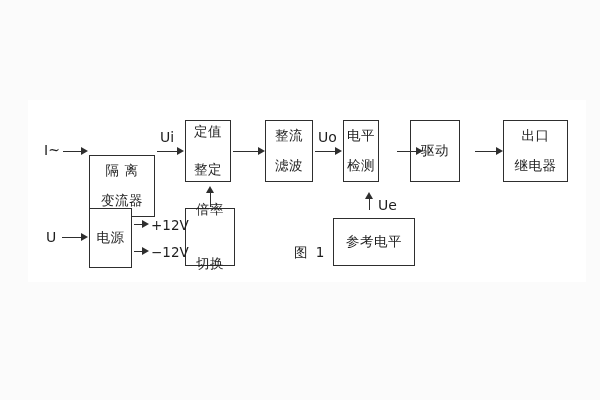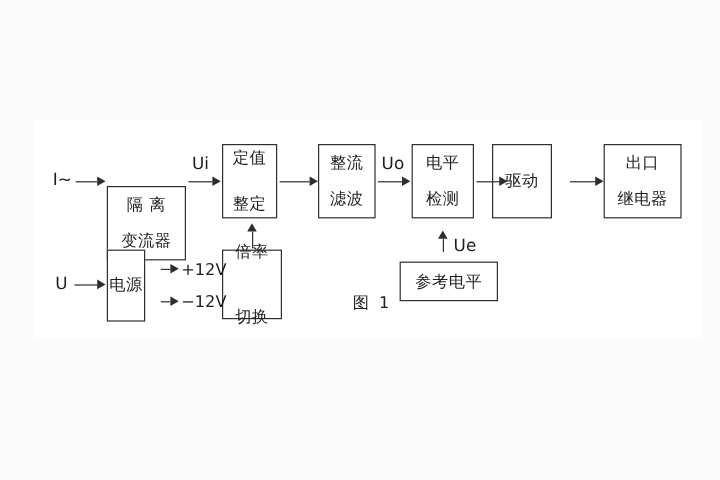--- a/index.html
+++ b/index.html
@@ -31,27 +31,27 @@
     font-size: 13.5px;
     color: #1d1d1d;
     letter-spacing: 0.5px;
     white-space: nowrap;
     box-sizing: border-box;
   }
   
   .b-isolation { left: 89px;  top: 120px; width: 66px; height: 62px; margin-top: 35px; }
   .b-setting   { left: 185px; top: 120px; width: 46px; height: 62px; gap: 20px; }
   .b-rectifier { left: 265px; top: 120px; width: 48px; height: 62px; }
-  .b-level     { left: 343px; top: 120px; width: 52px; height: 62px; }
+  .b-level     { left: 343px; top: 120px; width: 36px; height: 62px; }
   .b-drive     { left: 410px; top: 120px; width: 50px; height: 62px; justify-content: center; }
   .b-output    { left: 503px; top: 120px; width: 65px; height: 62px; }
   
-  .b-power     { left: 89px;  top: 208px; width: 32px; height: 60px; }
+  .b-power     { left: 89px;  top: 208px; width: 43px; height: 60px; }
   .b-ratio     { left: 185px; top: 208px; width: 50px; height: 58px; gap: 36px; }
-  .b-reference { left: 333px; top: 218px; width: 82px; height: 33px; flex-direction: row; }
+  .b-reference { left: 333px; top: 218px; width: 82px; height: 48px; flex-direction: row; }
 
   
   .arrow-r {
     position: absolute;
     height: 0;
     border-top: 1.4px solid #2e2e2e;
   }
   .arrow-r::after {
     content: '';
     position: absolute;

